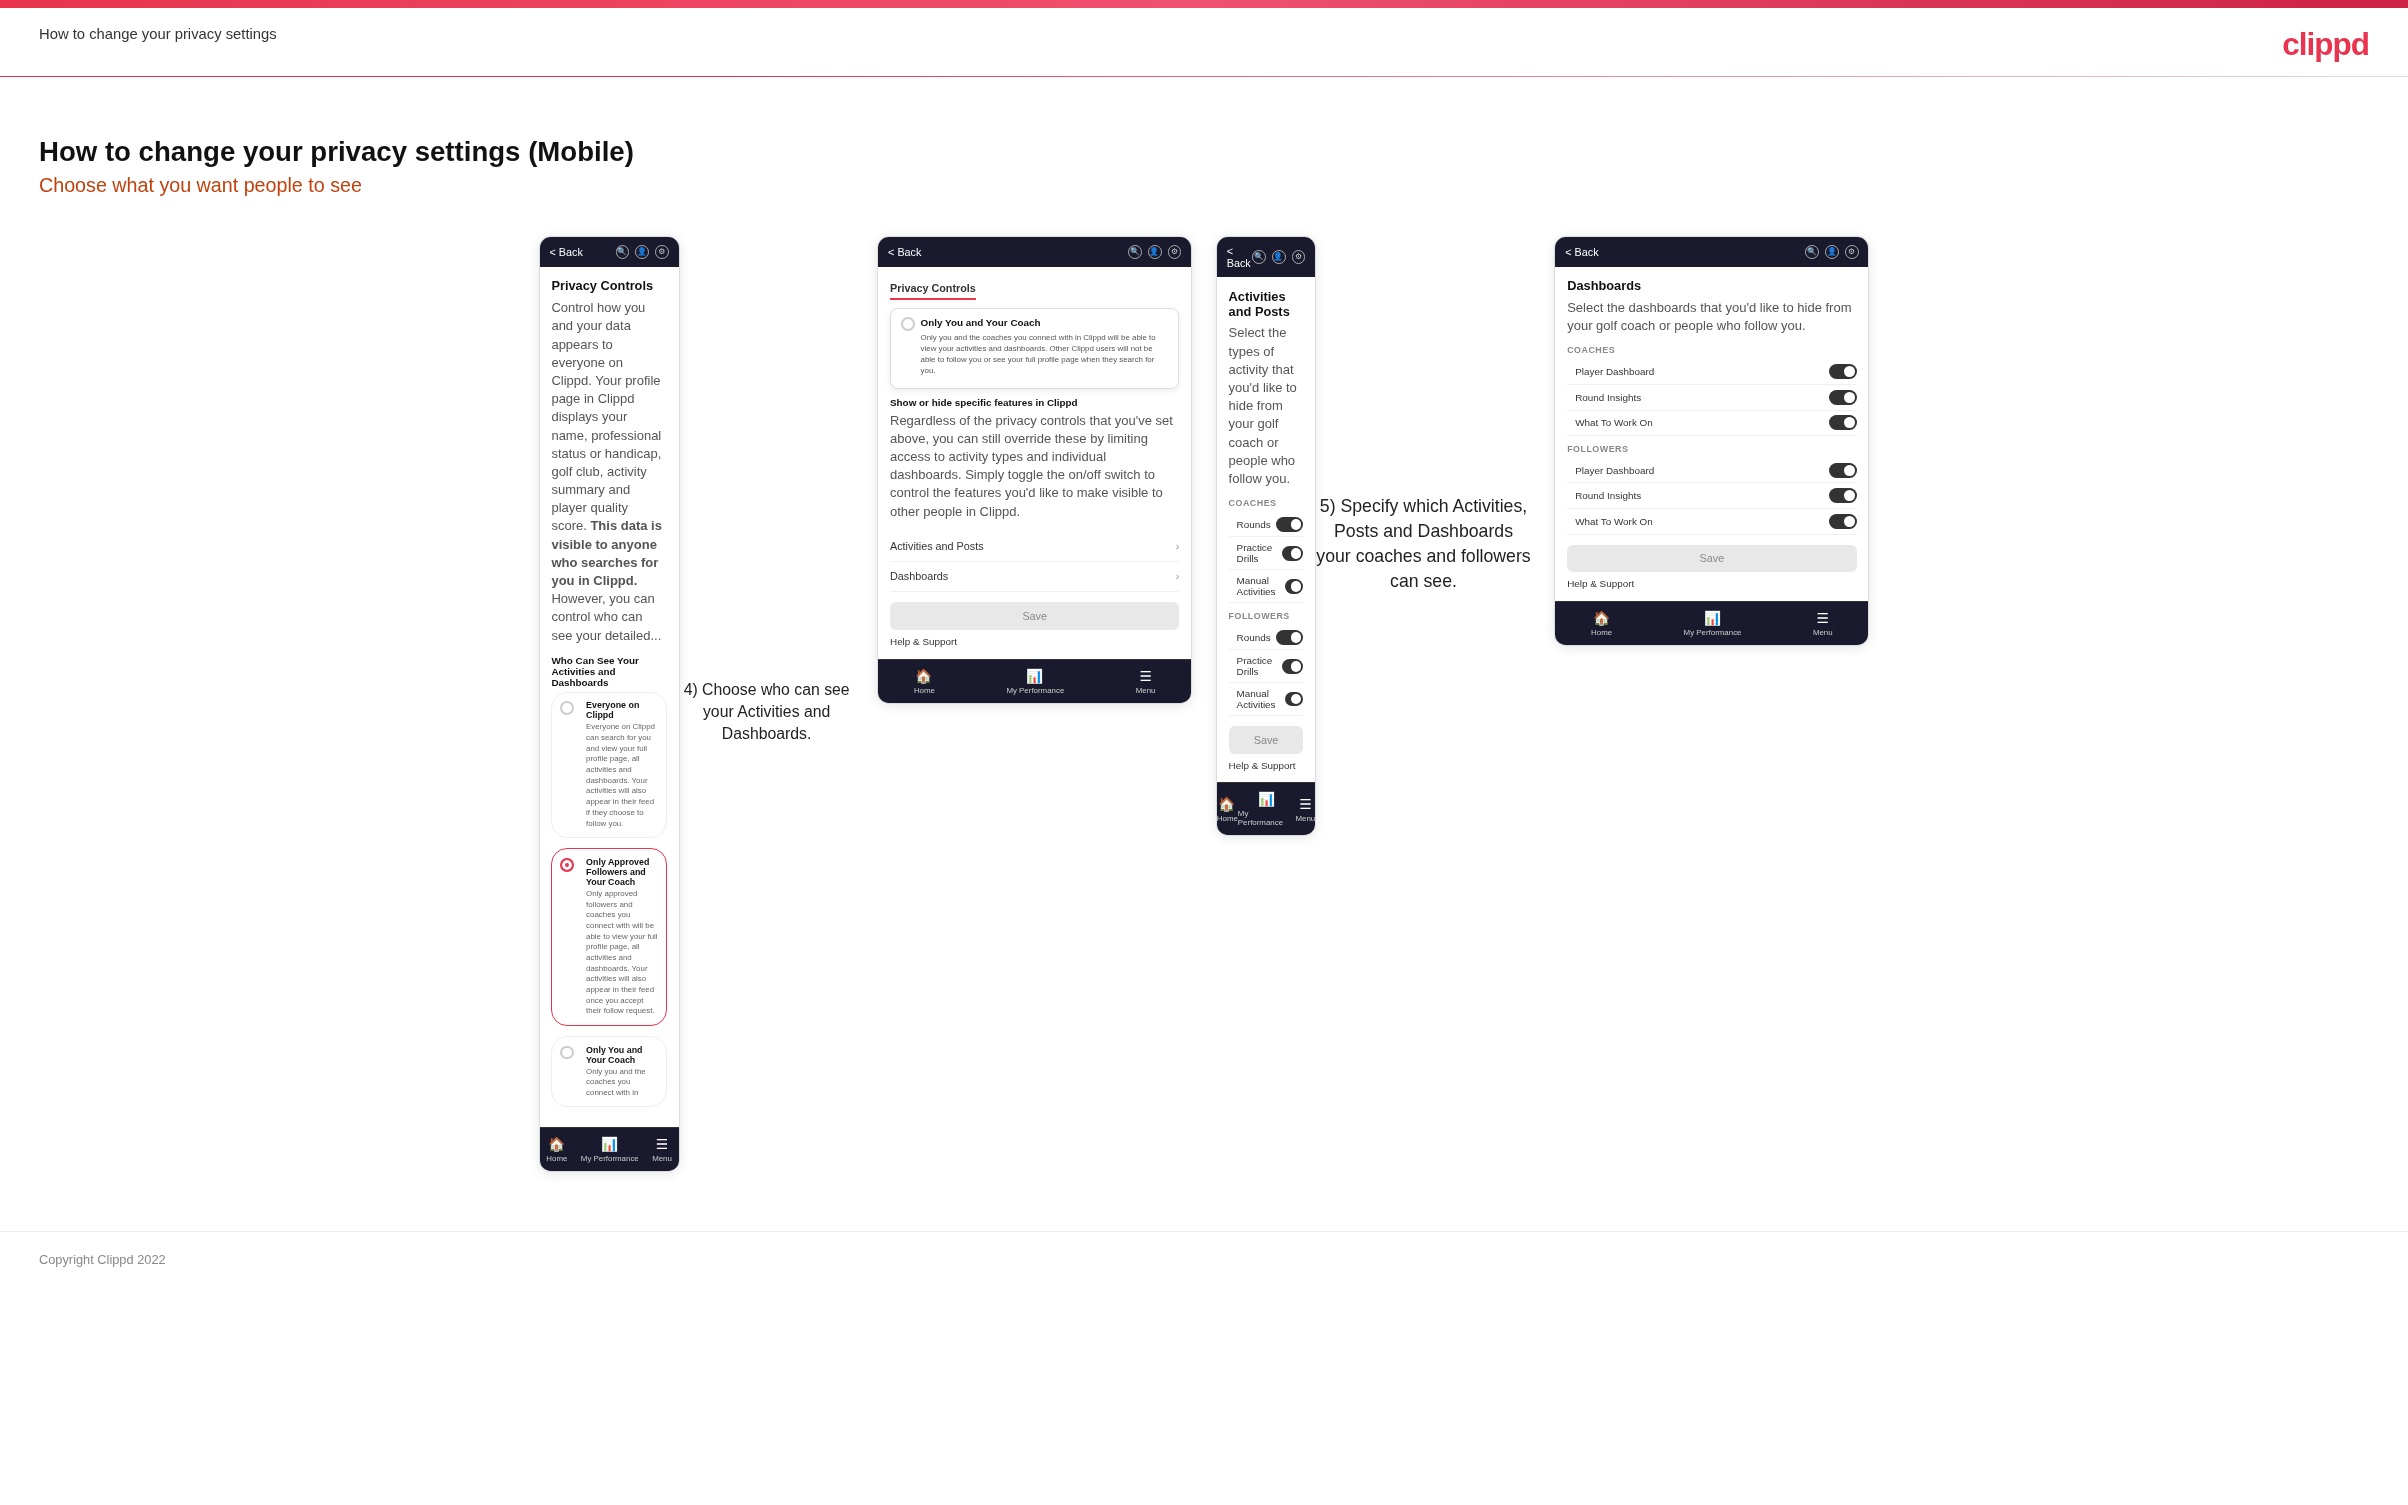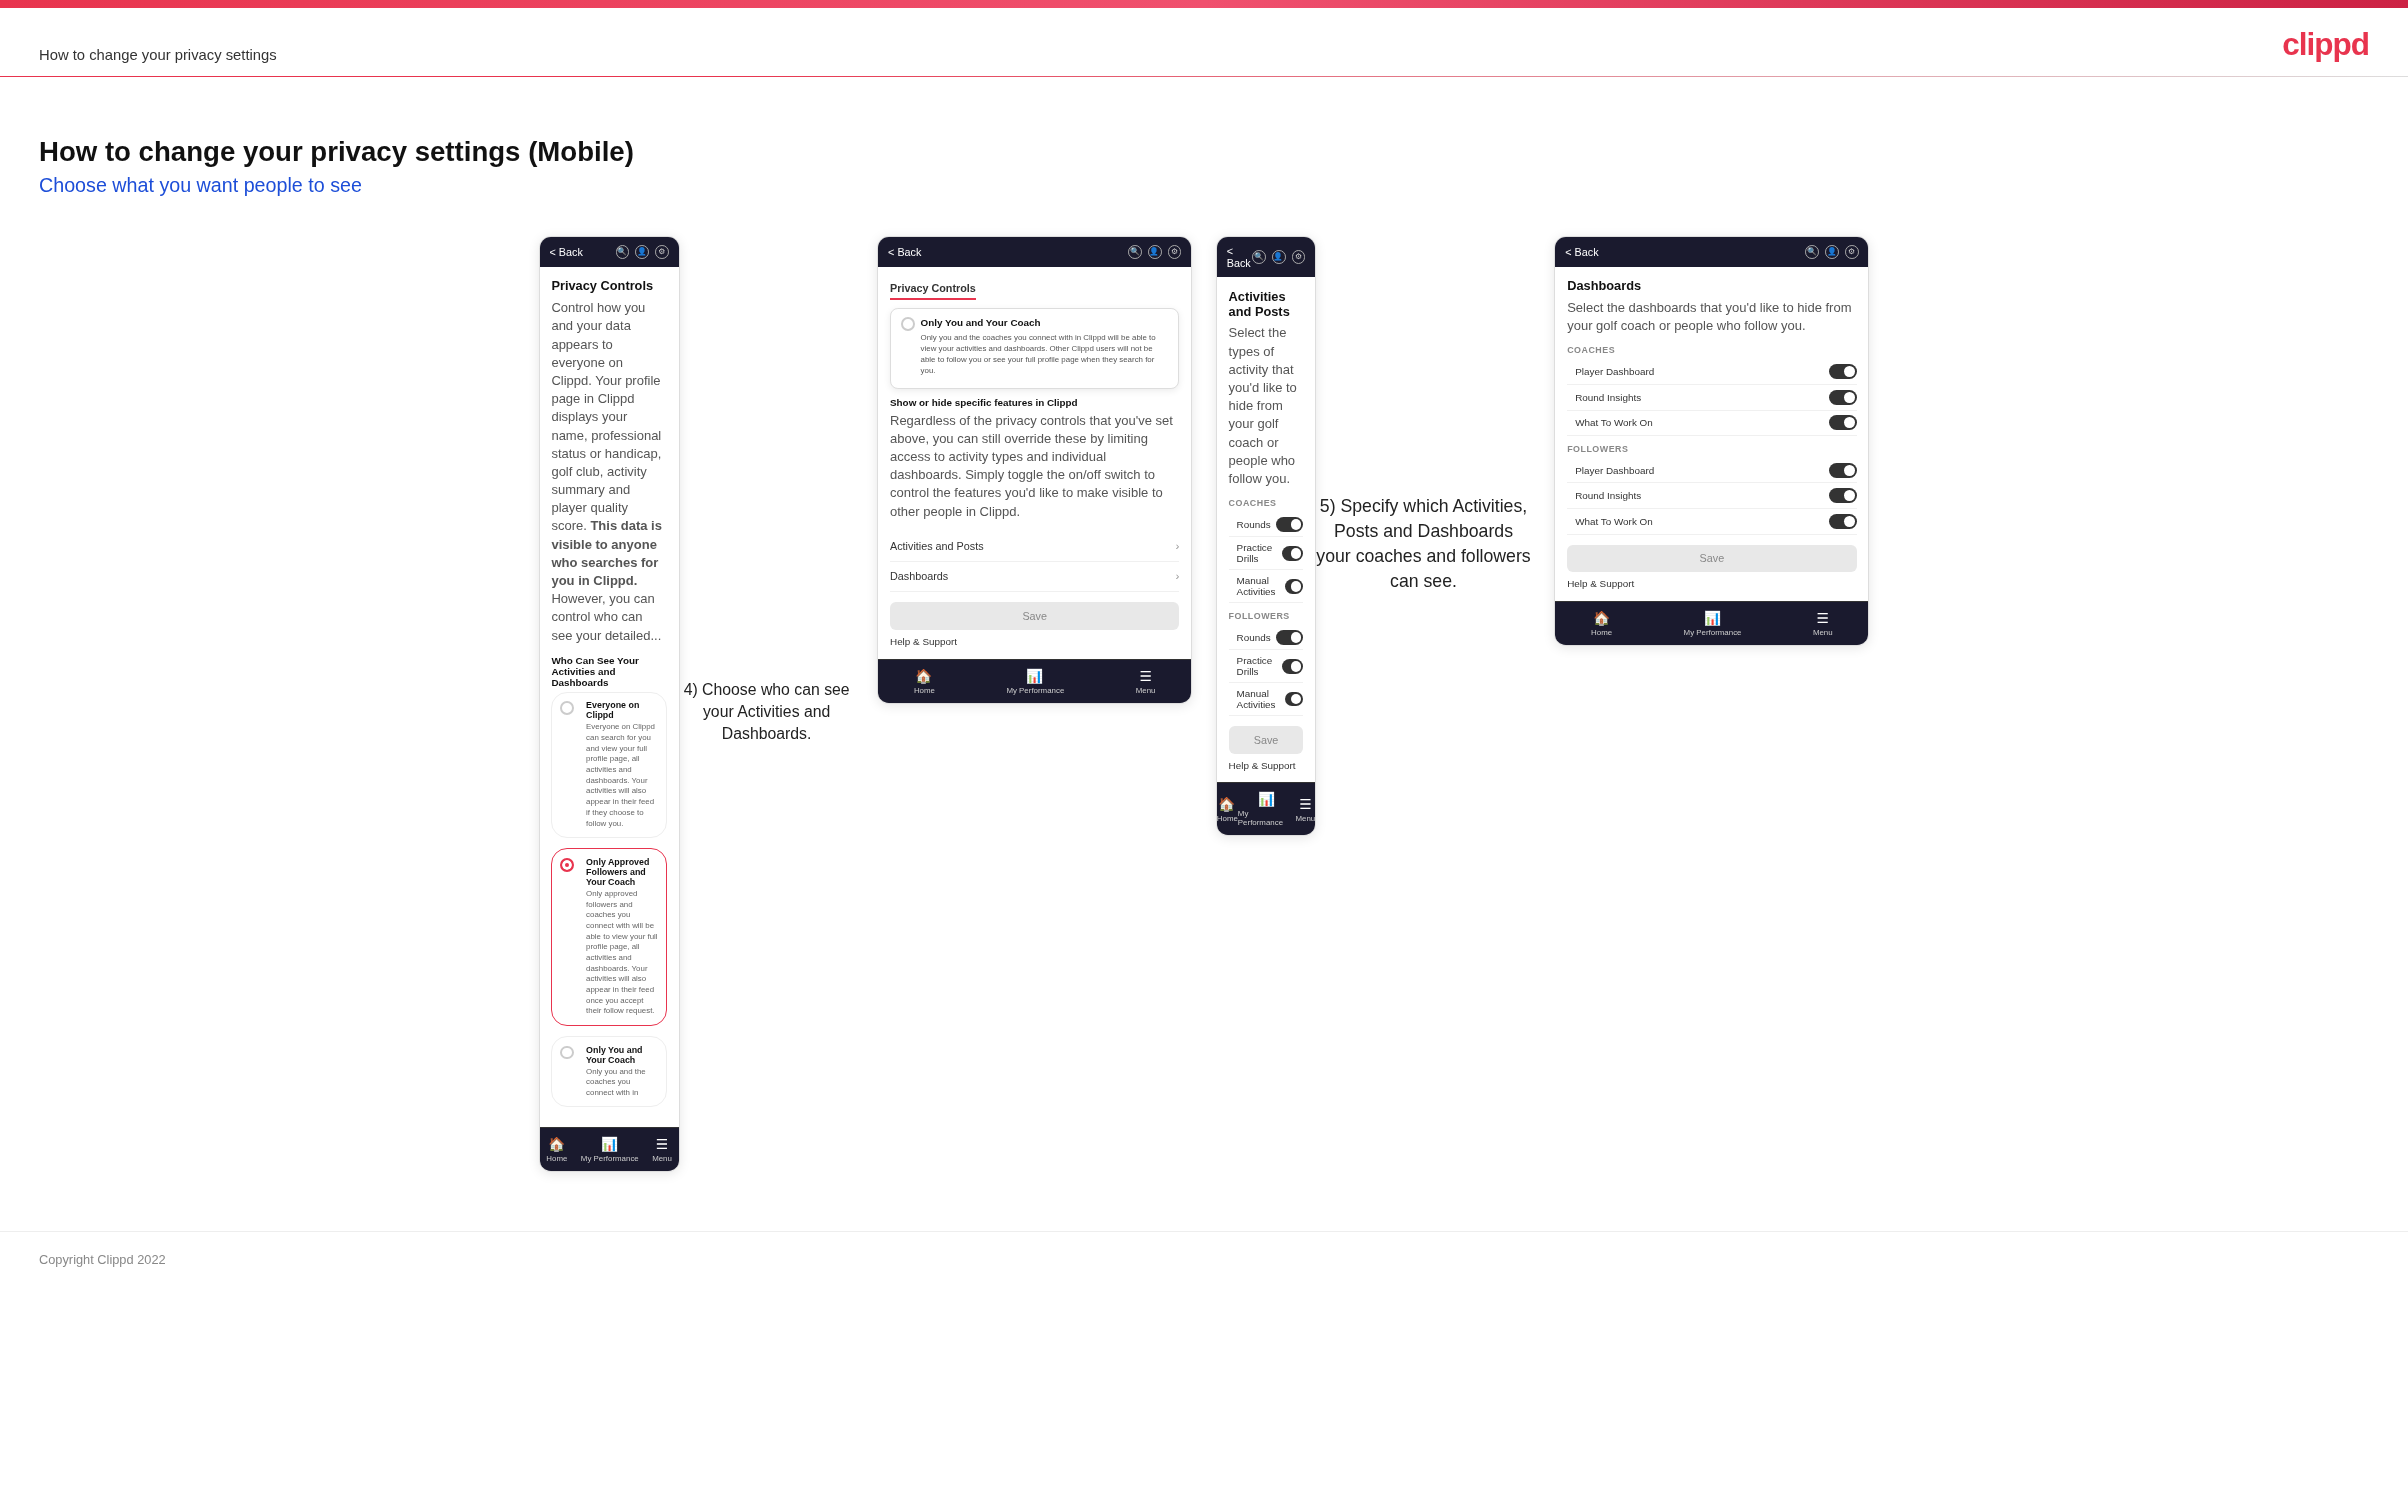--- a/index.html
+++ b/index.html
@@ -13,21 +13,21 @@
     
     .top-bar {
       height: 7.9px;
       background: linear-gradient(to right, #e8344e, #f0506e, #cc2244);
     }
 
     
     .header {
       display: flex;
       justify-content: space-between;
-      align-items: flex-end;
+      align-items: flex-start;
       padding: 17.7px 39px 13.8px 39px;
     }
     .header-title {
       font-size: 14.8px;
       color: #333;
     }
     .logo {
       font-size: 31.5px;
       font-weight: 800;
       color: #e8344e;
@@ -46,21 +46,21 @@
       padding: 19.7px 39px 59px 39px;
     }
     .page-heading {
       font-size: 27.6px;
       font-weight: 800;
       color: #111;
       margin-bottom: 5.9px;
     }
     .page-subheading {
       font-size: 19.7px;
-      color: #1d4ed8;
+      color: #c2410c;
       font-weight: 400;
       margin-bottom: 39px;
     }
 
     
     .screenshots-row {
       display: flex;
       gap: 23.6px;
       align-items: flex-start;
       justify-content: center;

